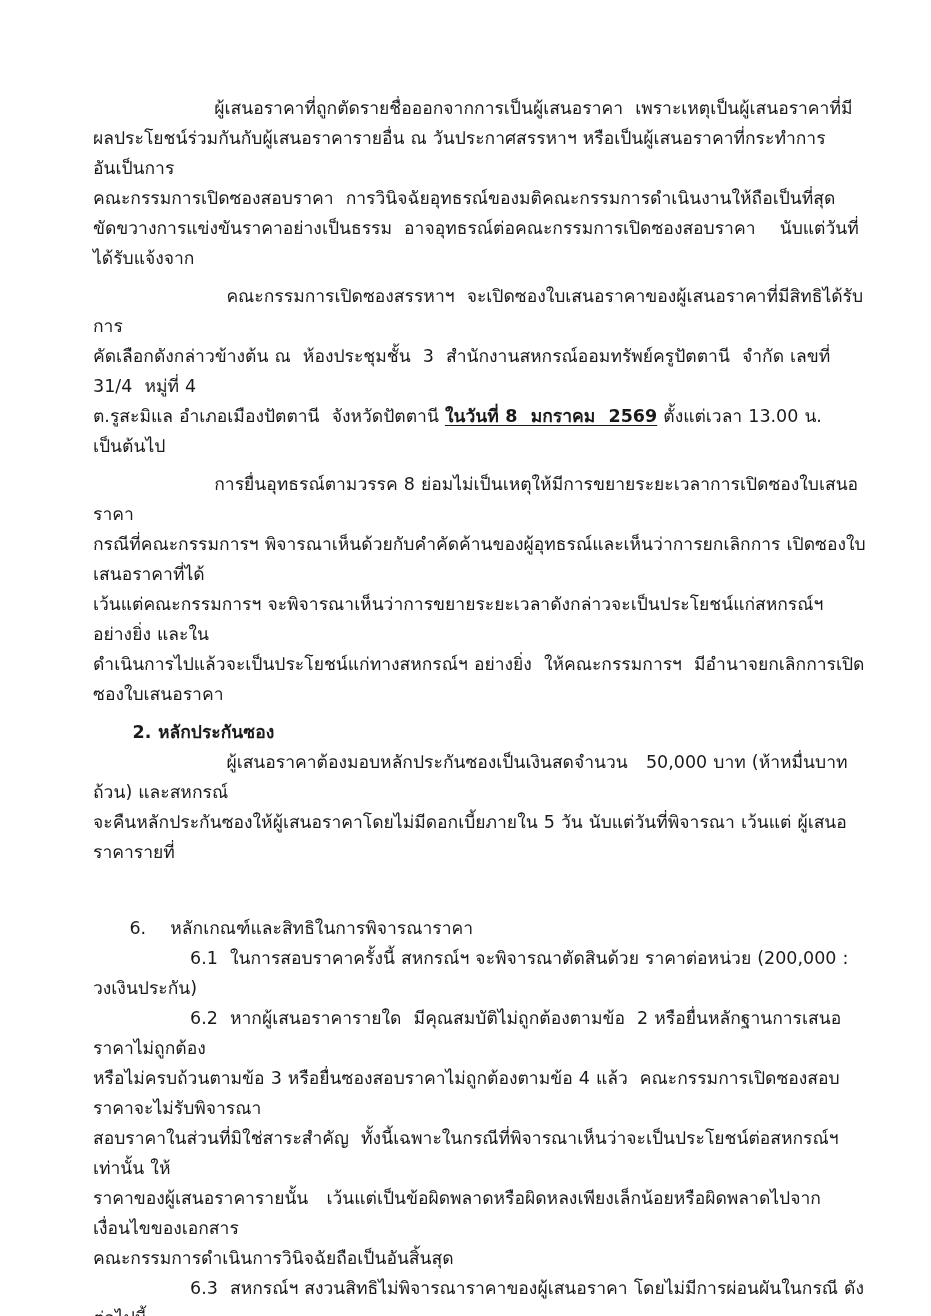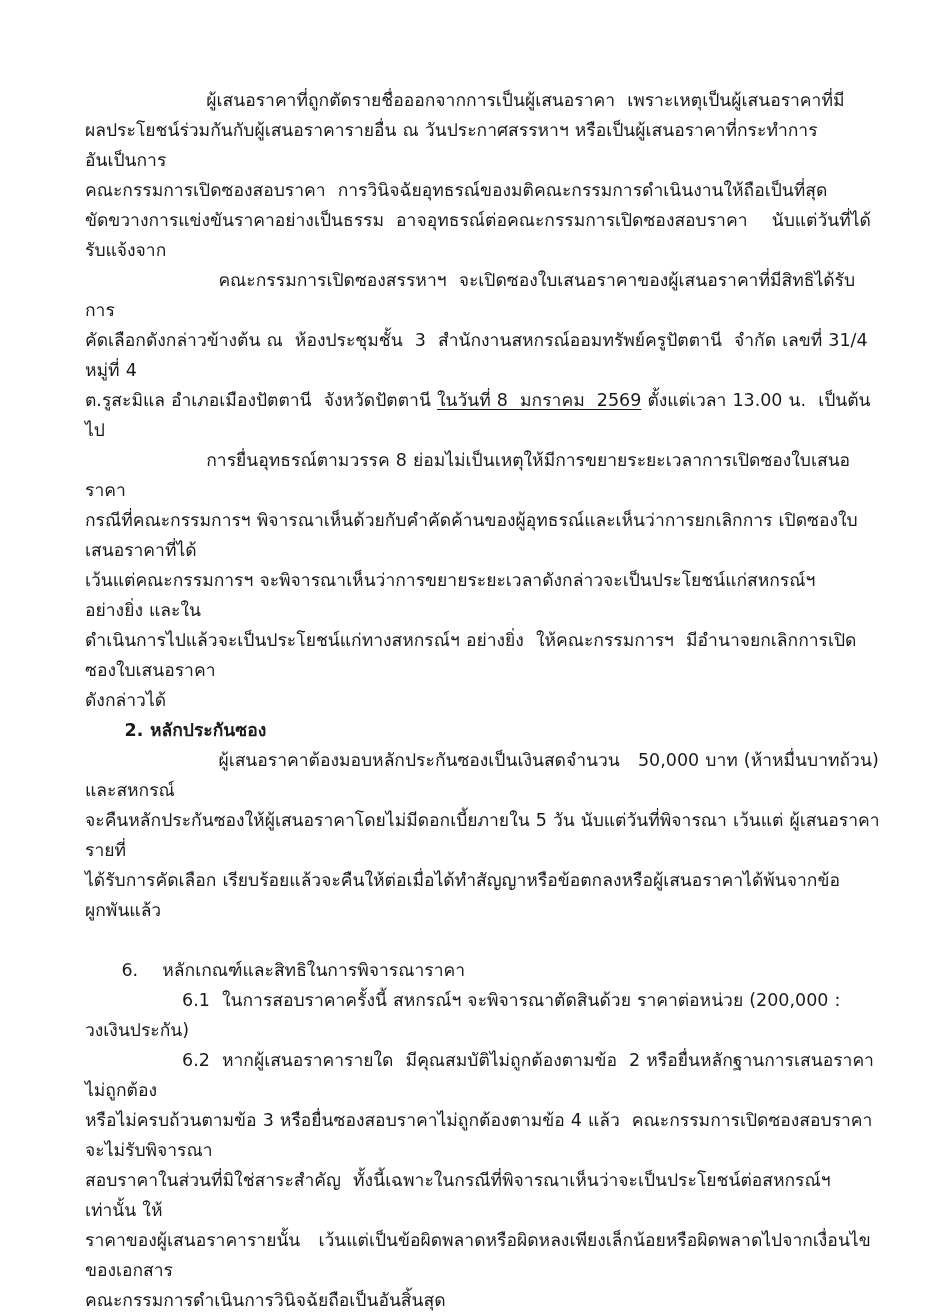--- a/index.html
+++ b/index.html
@@ -22,21 +22,21 @@
     padding: 85px 51px 0 85px;
   }
   .doc-body {
     font-size: 17.5px;
     line-height: 30px;
     text-align: left;
     word-spacing: 0.5px;
   }
   
   .para {
-    margin: 0;
+    margin: 8px;
     text-indent: 0;
     white-space: normal;
   }
   .line {
     display: block;
     white-space: pre-wrap;
     min-height: 30px;
   }
   .spacer-line {
     display: block;
@@ -46,21 +46,21 @@
     font-weight: bold;
     display: block;
     white-space: pre-wrap;
   }
   .heading-6 {
     font-weight: normal;
     display: block;
     white-space: pre-wrap;
   }
   .emph-date {
-    font-weight: normal;
+    font-weight: bold;
     text-decoration: underline;
     text-underline-offset: 3px;
     text-align: center;
   }
 </style>
 </head>
 <body>
 
 <div class="page">
   <div class="doc-body">
@@ -76,28 +76,26 @@
       <span class="line">                      คณะกรรมการเปิดซองสรรหาฯ  จะเปิดซองใบเสนอราคาของผู้เสนอราคาที่มีสิทธิได้รับการ</span>
       <span class="line">คัดเลือกดังกล่าวข้างต้น ณ  ห้องประชุมชั้น  3  สำนักงานสหกรณ์ออมทรัพย์ครูปัตตานี  จำกัด เลขที่ 31/4  หมู่ที่ 4</span>
       <span class="line"><span>ต.รูสะมิแล อำเภอเมืองปัตตานี  จังหวัดปัตตานี </span><span class="emph-date">ในวันที่ 8  มกราคม  2569</span><span> ตั้งแต่เวลา 13.00 น.  เป็นต้นไป</span></span>
     </div>
 
     <div class="para">
       <span class="line">                    การยื่นอุทธรณ์ตามวรรค 8 ย่อมไม่เป็นเหตุให้มีการขยายระยะเวลาการเปิดซองใบเสนอราคา</span>
       <span class="line">กรณีที่คณะกรรมการฯ พิจารณาเห็นด้วยกับคำคัดค้านของผู้อุทธรณ์และเห็นว่าการยกเลิกการ เปิดซองใบเสนอราคาที่ได้</span>
       <span class="line">เว้นแต่คณะกรรมการฯ จะพิจารณาเห็นว่าการขยายระยะเวลาดังกล่าวจะเป็นประโยชน์แก่สหกรณ์ฯ        อย่างยิ่ง และใน</span>
       <span class="line">ดำเนินการไปแล้วจะเป็นประโยชน์แก่ทางสหกรณ์ฯ อย่างยิ่ง  ให้คณะกรรมการฯ  มีอำนาจยกเลิกการเปิดซองใบเสนอราคา</span>
-      <span class="line">ดังกล่าวได้</span>
     </div>
 
     <div class="para">
       <span class="heading">      2. หลักประกันซอง</span>
       <span class="line">                      ผู้เสนอราคาต้องมอบหลักประกันซองเป็นเงินสดจำนวน   50,000 บาท (ห้าหมื่นบาทถ้วน) และสหกรณ์</span>
       <span class="line">จะคืนหลักประกันซองให้ผู้เสนอราคาโดยไม่มีดอกเบี้ยภายใน 5 วัน นับแต่วันที่พิจารณา เว้นแต่ ผู้เสนอราคารายที่</span>
-      <span class="line">ได้รับการคัดเลือก เรียบร้อยแล้วจะคืนให้ต่อเมื่อได้ทำสัญญาหรือข้อตกลงหรือผู้เสนอราคาได้พ้นจากข้อผูกพันแล้ว</span>
     </div>
 
     <span class="spacer-line"></span>
 
     <div class="para">
       <span class="heading-6">      6.    หลักเกณฑ์และสิทธิในการพิจารณาราคา</span>
 
       <span class="line">                6.1  ในการสอบราคาครั้งนี้ สหกรณ์ฯ จะพิจารณาตัดสินด้วย ราคาต่อหน่วย (200,000 : วงเงินประกัน)</span>
 
       <span class="line">                6.2  หากผู้เสนอราคารายใด  มีคุณสมบัติไม่ถูกต้องตามข้อ  2 หรือยื่นหลักฐานการเสนอราคาไม่ถูกต้อง</span>

